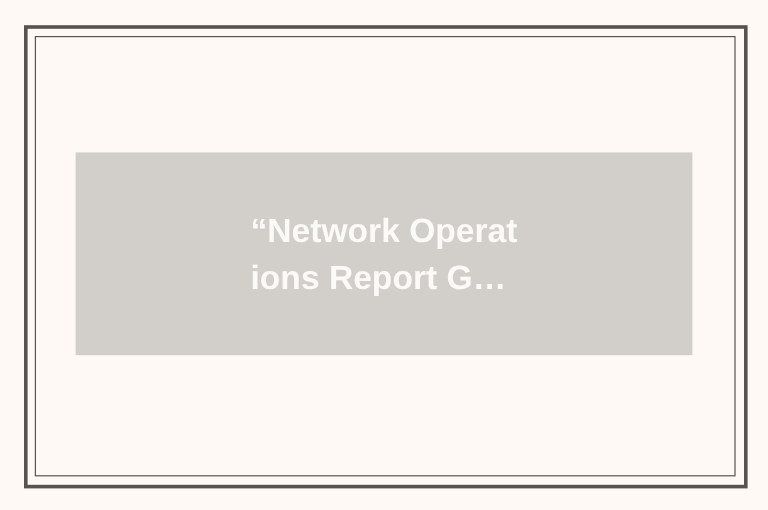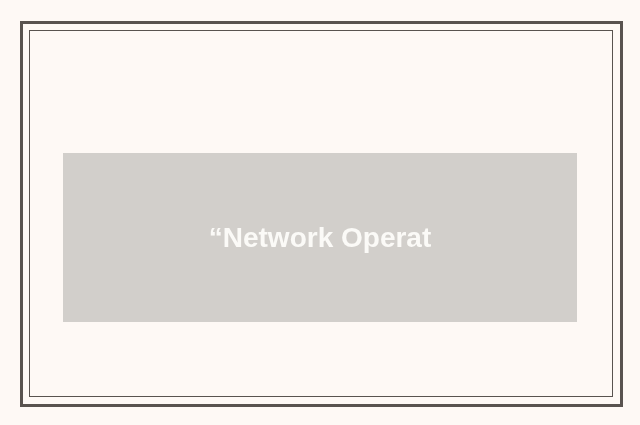--- a/index.html
+++ b/index.html
@@ -38,21 +38,20 @@
   .thumb-placeholder {
     position: absolute;
     left: 63px;
     top: 127px;
     width: 514px;
     height: 169px;
     background: #d2cfcb;
     display: flex;
     align-items: center;
     justify-content: center;
-    margin-top: 26px;
   }
   .thumb-title {
     color: #fbfaf7;
     font-weight: 700;
     font-size: 28px;
     line-height: 39px;
     text-align: left;
     letter-spacing: 0px;
   }
   .thumb-title .line {
@@ -64,16 +63,17 @@
 <body>
 
 <div class="page">
 
   <div class="outer-frame"></div>
   <div class="inner-frame"></div>
 
   <div class="thumb-placeholder">
     <div class="thumb-title">
       <span class="line">“Network Operat</span>
+      <span class="line">ions Report G…</span>
     </div>
   </div>
 
 </div>
 
 </body></html>

